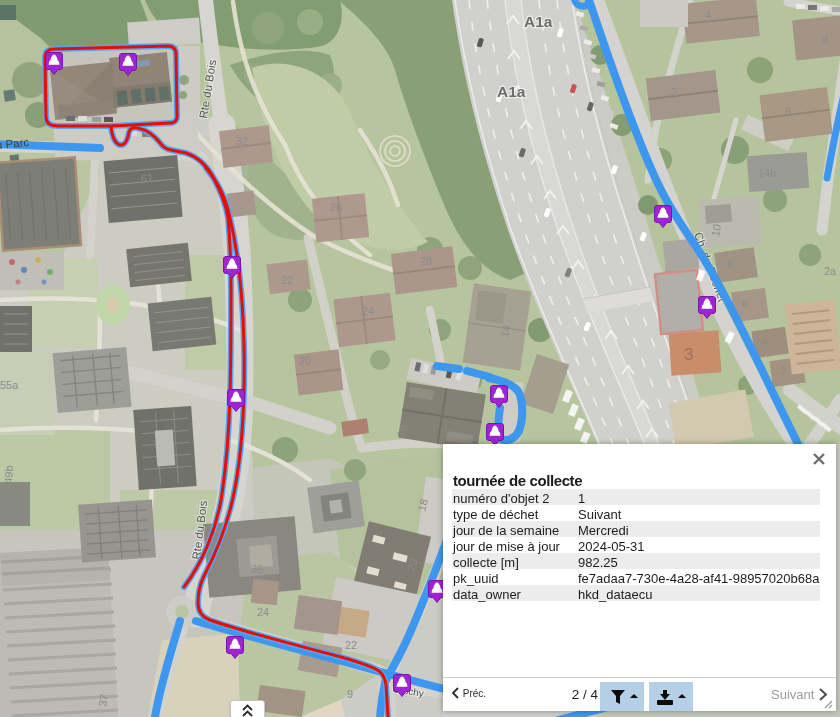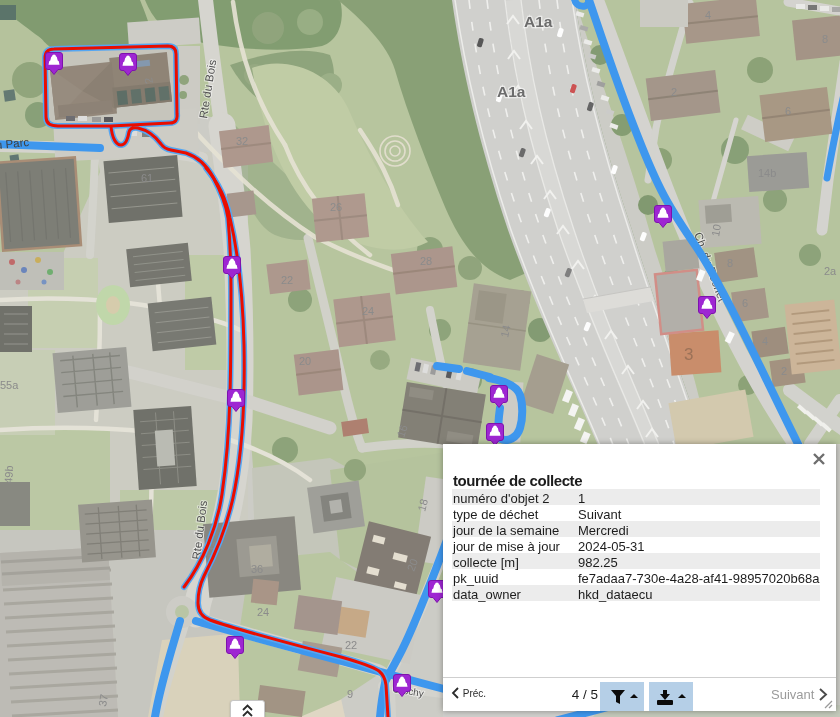--- a/index.html
+++ b/index.html
@@ -571,21 +571,21 @@
         </div>
     <div class="prow g">
           <div class="pl">data_owner</div>
           <div class="pv">hkd_dataecu</div>
         </div>
   </div>
   <div id="pfoot">
     <div id="prev"><svg width="9" height="12" viewBox="0 0 9 12" style="vertical-align:-2px">
             <path d="M7,1 L2,6 L7,11" stroke="#2b2b2b" stroke-width="1.8" fill="none"></path>
           </svg> Préc.</div>
-    <div id="count">4 / 5</div>
+    <div id="count">2 / 4</div>
     <div class="pbtn" style="left:157px;">
       <svg width="44" height="29" viewBox="0 0 44 29">
         <path d="M11,8 L25,8 L20,14 L20,22 L16,20 L16,14 Z" fill="#0b0b0b"></path>
         <path d="M30,16 L38,16 L34,12 Z" fill="#0b0b0b"></path>
       </svg>
     </div>
     <div class="pbtn" style="left:206px;">
       <svg width="44" height="29" viewBox="0 0 44 29">
         <path d="M14,8 L18,8 L18,12 L21,12 L16,18 L11,12 L14,12 Z" fill="#0b0b0b"></path>
         <rect x="8" y="18" width="16" height="5" rx="1" fill="#0b0b0b"></rect>

